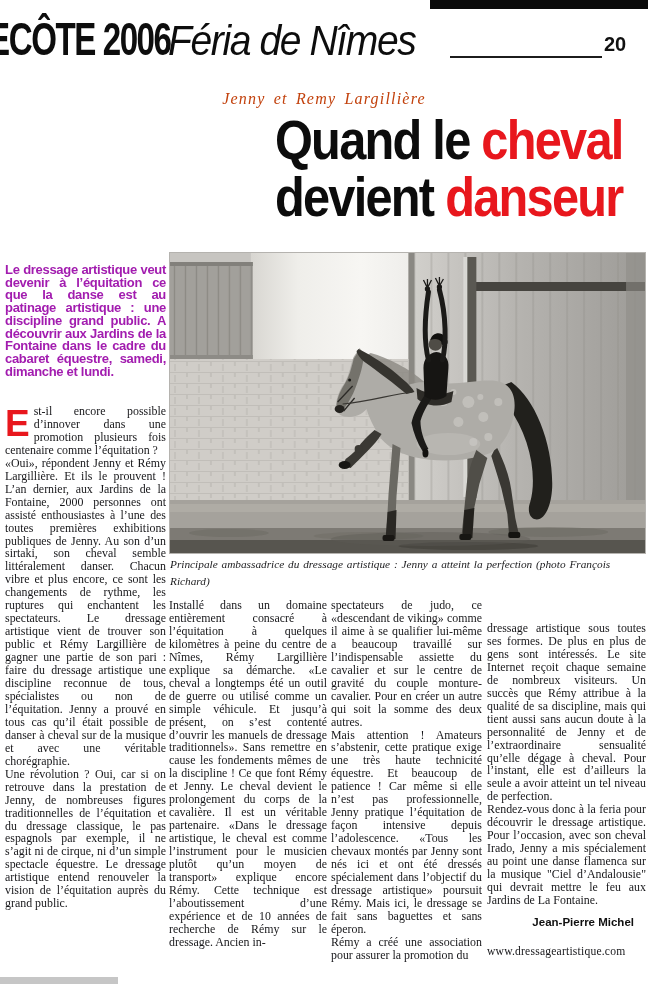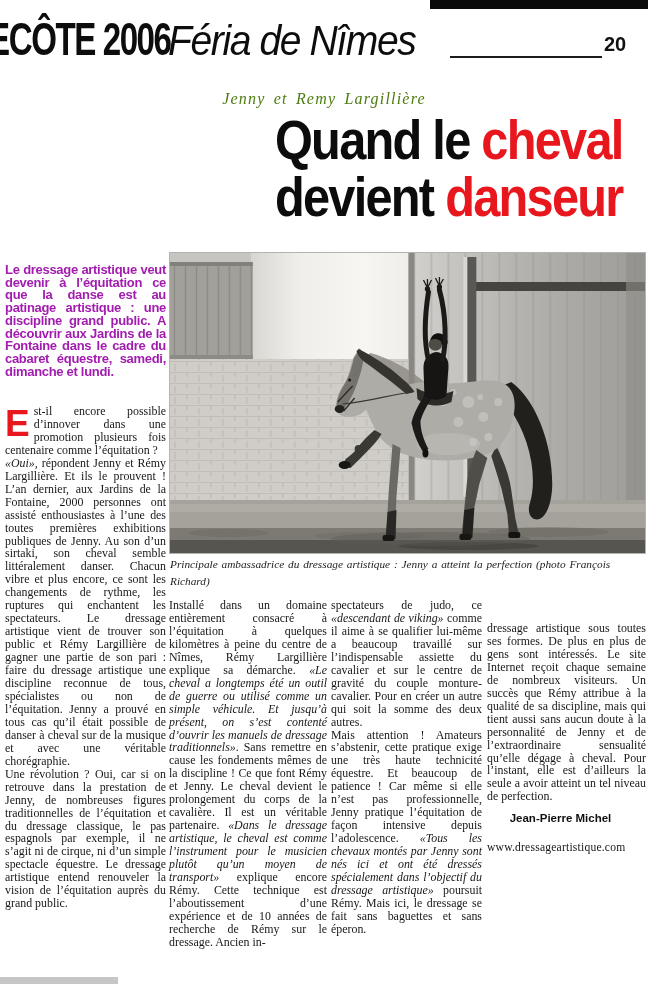--- a/index.html
+++ b/index.html
@@ -19,30 +19,30 @@
   .m-sub{
     left:168px; top:20px; display:inline-block; white-space:nowrap;
     font-family:"Liberation Sans", sans-serif; font-style:italic; font-weight:400;
     font-size:42px; line-height:1; letter-spacing:-1.5px; color:#0d0d0d;
     transform:scaleX(.93); transform-origin:0 50%;
   }
   .mast-rule{ left:450px; top:56px; width:152px; height:2px; background:#1c1c1c; }
   .pagenum{ left:604px; top:33px; font-family:"Liberation Sans", sans-serif; font-weight:700; font-size:20px; color:#111; }
   .byline{
     left:0; top:90px; width:648px; text-align:center;
-    font-style:italic; font-size:16px; letter-spacing:1.2px; word-spacing:3px; color:#4d7c0f;
+    font-style:italic; font-size:16px; letter-spacing:1.2px; word-spacing:3px; color:#c2410c;
   }
   .headline{
     left:0; top:111px; width:648px; text-align:right;
     font-family:"Liberation Sans", sans-serif; font-weight:700; font-size:56px; line-height:57px;
     letter-spacing:-2px; color:#0c0c0c;
   }
   .hl-line{ display:inline-block; transform:scaleX(.87); white-space:nowrap; }
   .seg-r{ color:var(--red); }
-  .seg-i{ font-style:italic; }
+  .seg-i{ }
   .intro{
     left:5px; top:264px; width:161px; text-align:justify;
     font-family:"Liberation Sans", sans-serif; font-weight:700; font-size:13px; line-height:12.7px;
     letter-spacing:-0.3px; color:#a21caf;
   }
   .body-text{ font-size:11.9px; line-height:12.95px; text-align:justify; }
   .body-text p{ margin:0; }
   .col1{ left:5px;  top:405px; width:161px; }
   .col2{ left:169px; top:599px; width:158px; }
   .col3{ left:331px; top:599px; width:151px; }
@@ -52,21 +52,21 @@
     font-family:"Liberation Sans", sans-serif; font-weight:700;
     font-size:37px; line-height:31px; margin:3px 4px 0 0;
   }
   .photo{ left:169px; top:252px; width:477px; height:302px; display:block; }
   .caption{
     left:170px; top:556px; width:466px;
     font-style:italic; font-size:11.3px; line-height:17px; word-spacing:1px; color:#1c1c1e;
   }
   .signature{
     font-family:"Liberation Sans", sans-serif; font-weight:700; font-size:11.5px;
-    text-align:center; padding-right:12px; margin-top:9px; color:#101010;
+    text-align:right; padding-right:12px; margin-top:9px; color:#101010;
   }
   .website{ margin-top:17px; font-size:11.6px; letter-spacing:.2px; }
   .bottombar{ left:0; top:977px; width:118px; height:7px; background:#c6c6c6; }
 </style>
 </head>
 <body>
 
 <div>
 
   <div class="topbar abs"></div>
@@ -211,22 +211,24 @@
 
   <div class="caption abs">Principale ambassadrice du dressage artistique : Jenny a atteint la perfection  (photo François Richard)</div>
 
   <div class="col2 abs body-text">
     <p><span>Installé dans un domaine entièrement consacré à l’équitation à quelques kilomètres à peine du centre de Nîmes, Rémy Largillière explique sa démarche. </span><span class="seg-i">«Le cheval a longtemps été un outil de guerre ou utilisé comme un simple véhicule. Et jusqu’à présent, on s’est contenté d’ouvrir les manuels de dressage traditionnels»</span><span>. Sans remettre en cause les fondements mêmes de la discipline ! Ce que font Rémy et Jenny. Le cheval devient le prolongement du corps de la cavalière. Il est un véritable partenaire. </span><span class="seg-i">«Dans le dressage artistique, le cheval est comme l’instrument pour le musicien plutôt qu’un moyen de transport»</span><span> explique encore Rémy. Cette technique est l’aboutissement d’une expérience et de 10 années de recherche de Rémy sur le dressage. Ancien in-</span></p>
   </div>
 
   <div class="col3 abs body-text">
     <p><span>spectateurs de judo, ce </span><span class="seg-i">«descendant de viking»</span><span> comme il aime à se qualifier lui-même a beaucoup travaillé sur l’indispensable assiette du cavalier et sur le centre de gravité du couple monture-cavalier. Pour en créer un autre qui soit la somme des deux autres.</span></p>
     <p><span>Mais attention ! Amateurs s’abstenir, cette pratique exige une très haute technicité équestre. Et beaucoup de patience ! Car même si elle n’est pas professionnelle, Jenny pratique l’équitation de façon intensive depuis l’adolescence. </span><span class="seg-i">«Tous les chevaux montés par Jenny sont nés ici et ont été dressés spécialement dans l’objectif du dressage artistique»</span><span> poursuit Rémy. Mais ici, le dressage se fait sans baguettes et sans éperon.</span></p>
+    <p>Rémy a créé une association pour assurer la promotion du</p>
   </div>
 
   <div class="col4 abs body-text">
     <p>dressage artistique sous toutes ses formes. De plus en plus de gens sont intéressés. Le site Internet reçoit chaque semaine de nombreux visiteurs. Un succès que Rémy attribue à la qualité de sa discipline, mais qui tient aussi sans aucun doute à la personnalité de Jenny et de l’extraordinaire sensualité qu’elle dégage à cheval. Pour l’instant, elle est d’ailleurs la seule a avoir atteint un tel niveau de perfection.</p>
+    <p>Rendez-vous donc à la feria pour découvrir le dressage artistique. Pour l’occasion, avec son cheval Irado, Jenny a mis spécialement au point une danse flamenca sur la musique "Ciel d’Andalousie" qui devrait mettre le feu aux Jardins de La Fontaine.</p>
     <div class="signature">Jean-Pierre Michel</div>
     <div class="website">www.dressageartistique.com</div>
   </div>
 
   <div class="bottombar abs"></div>
 </div>
 
 </body></html>

